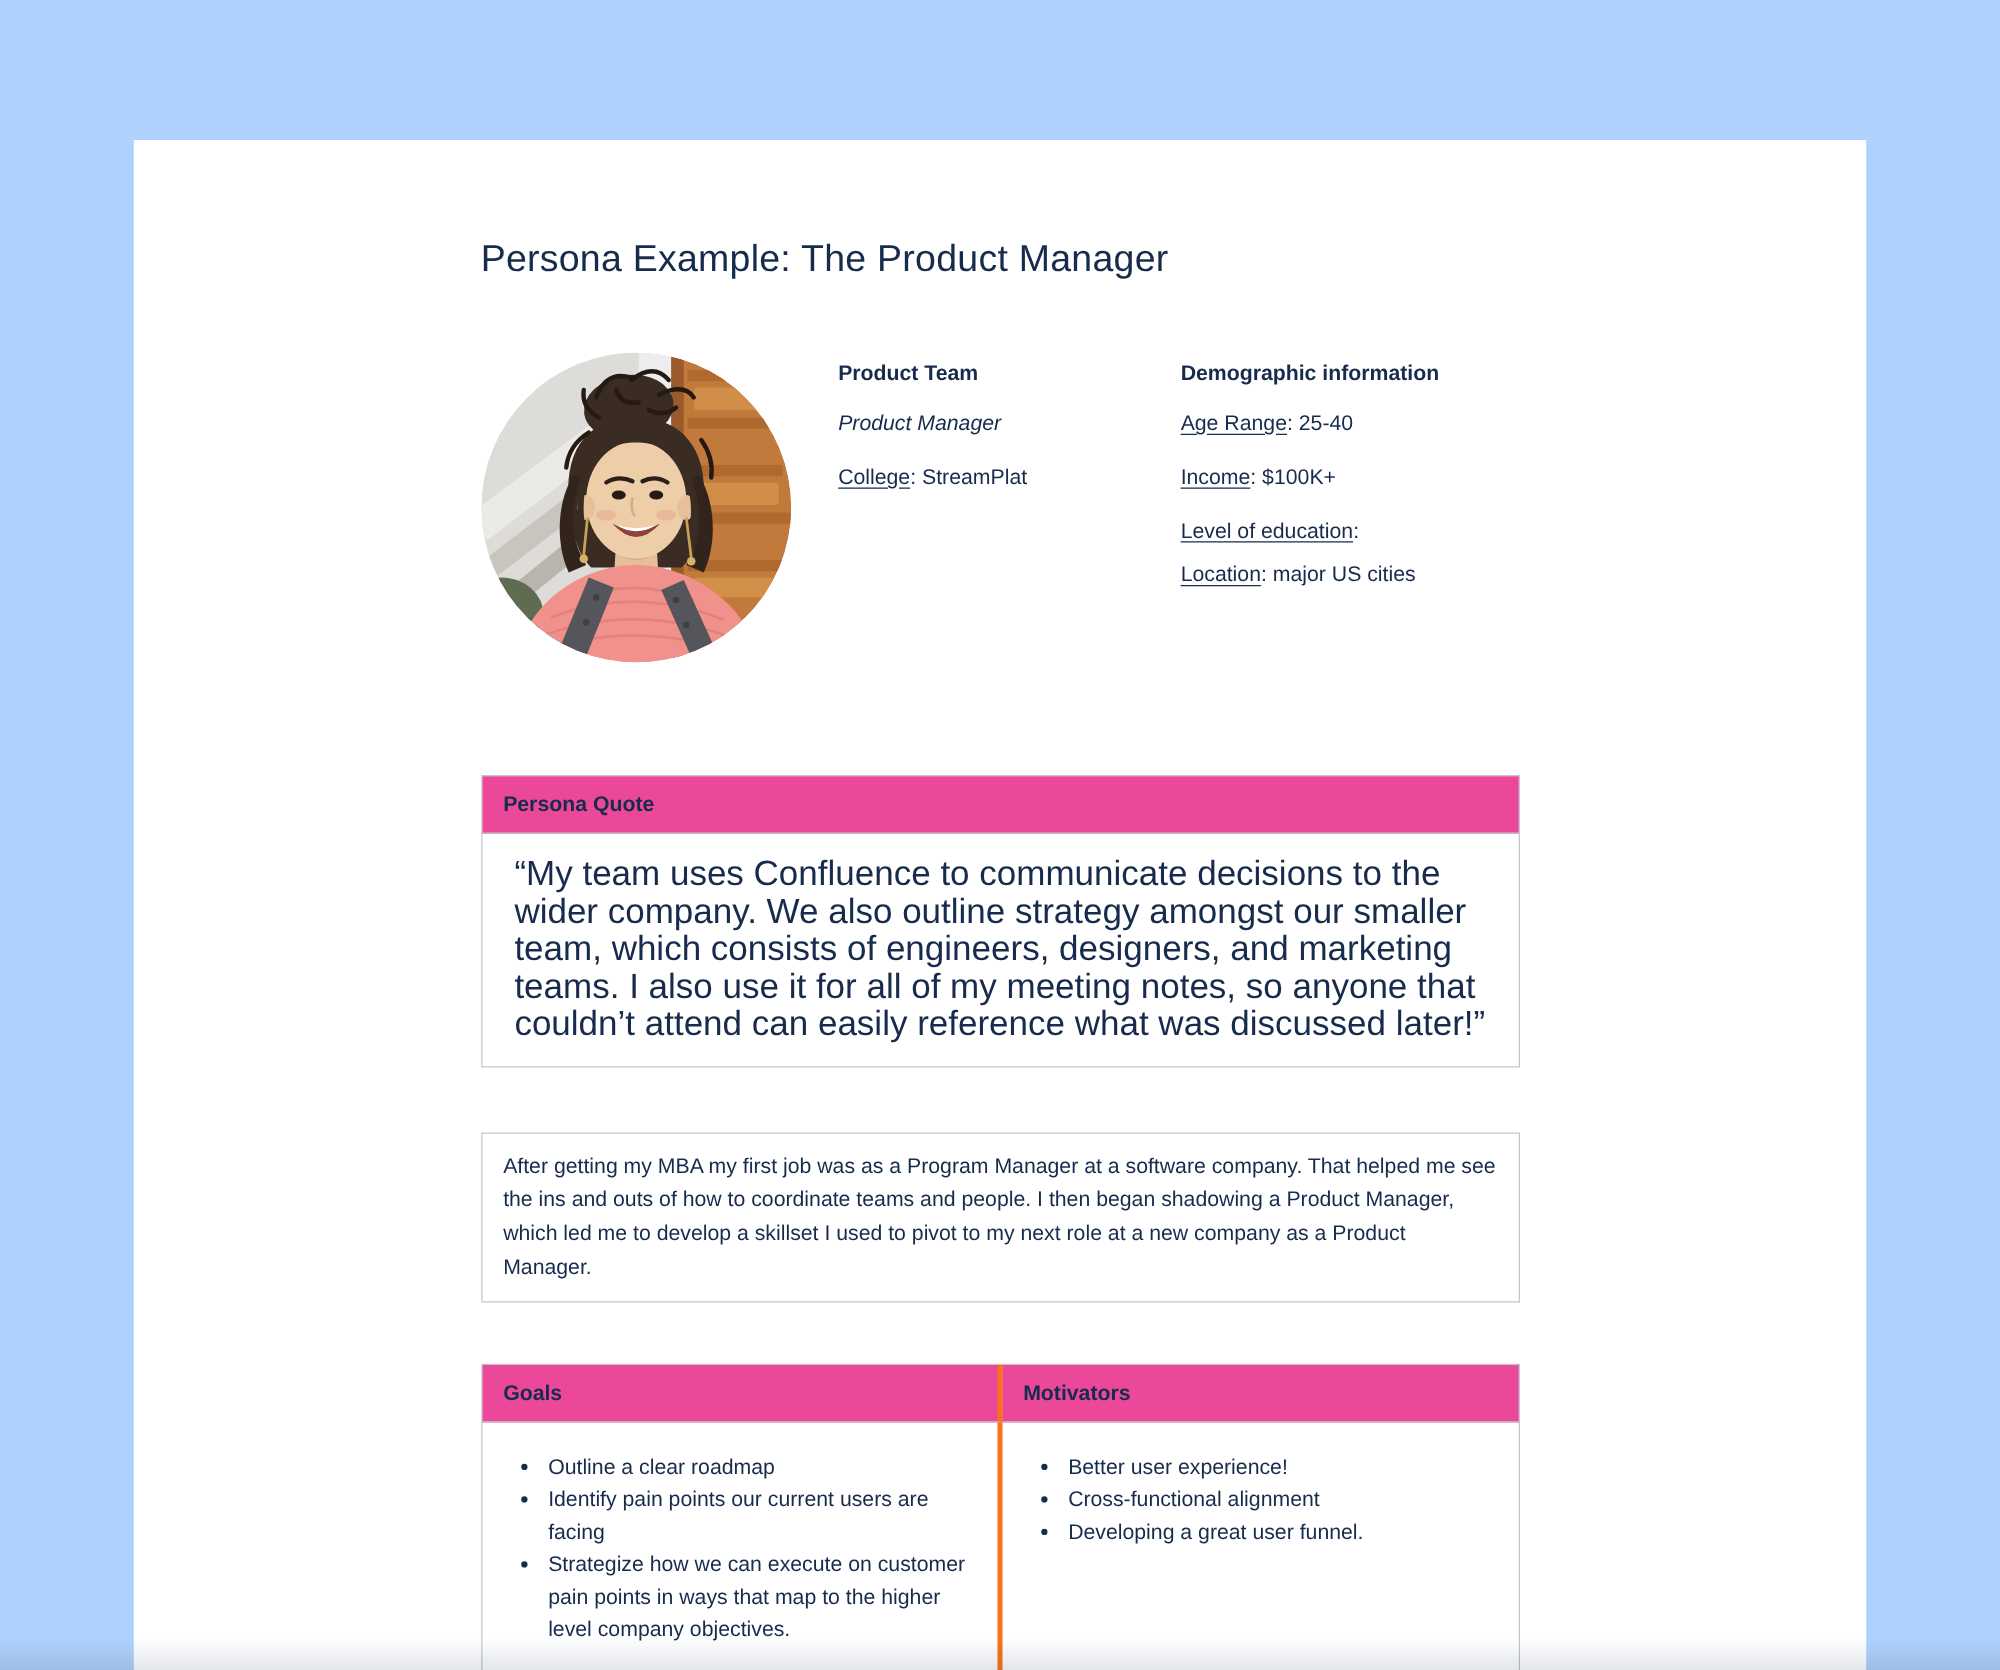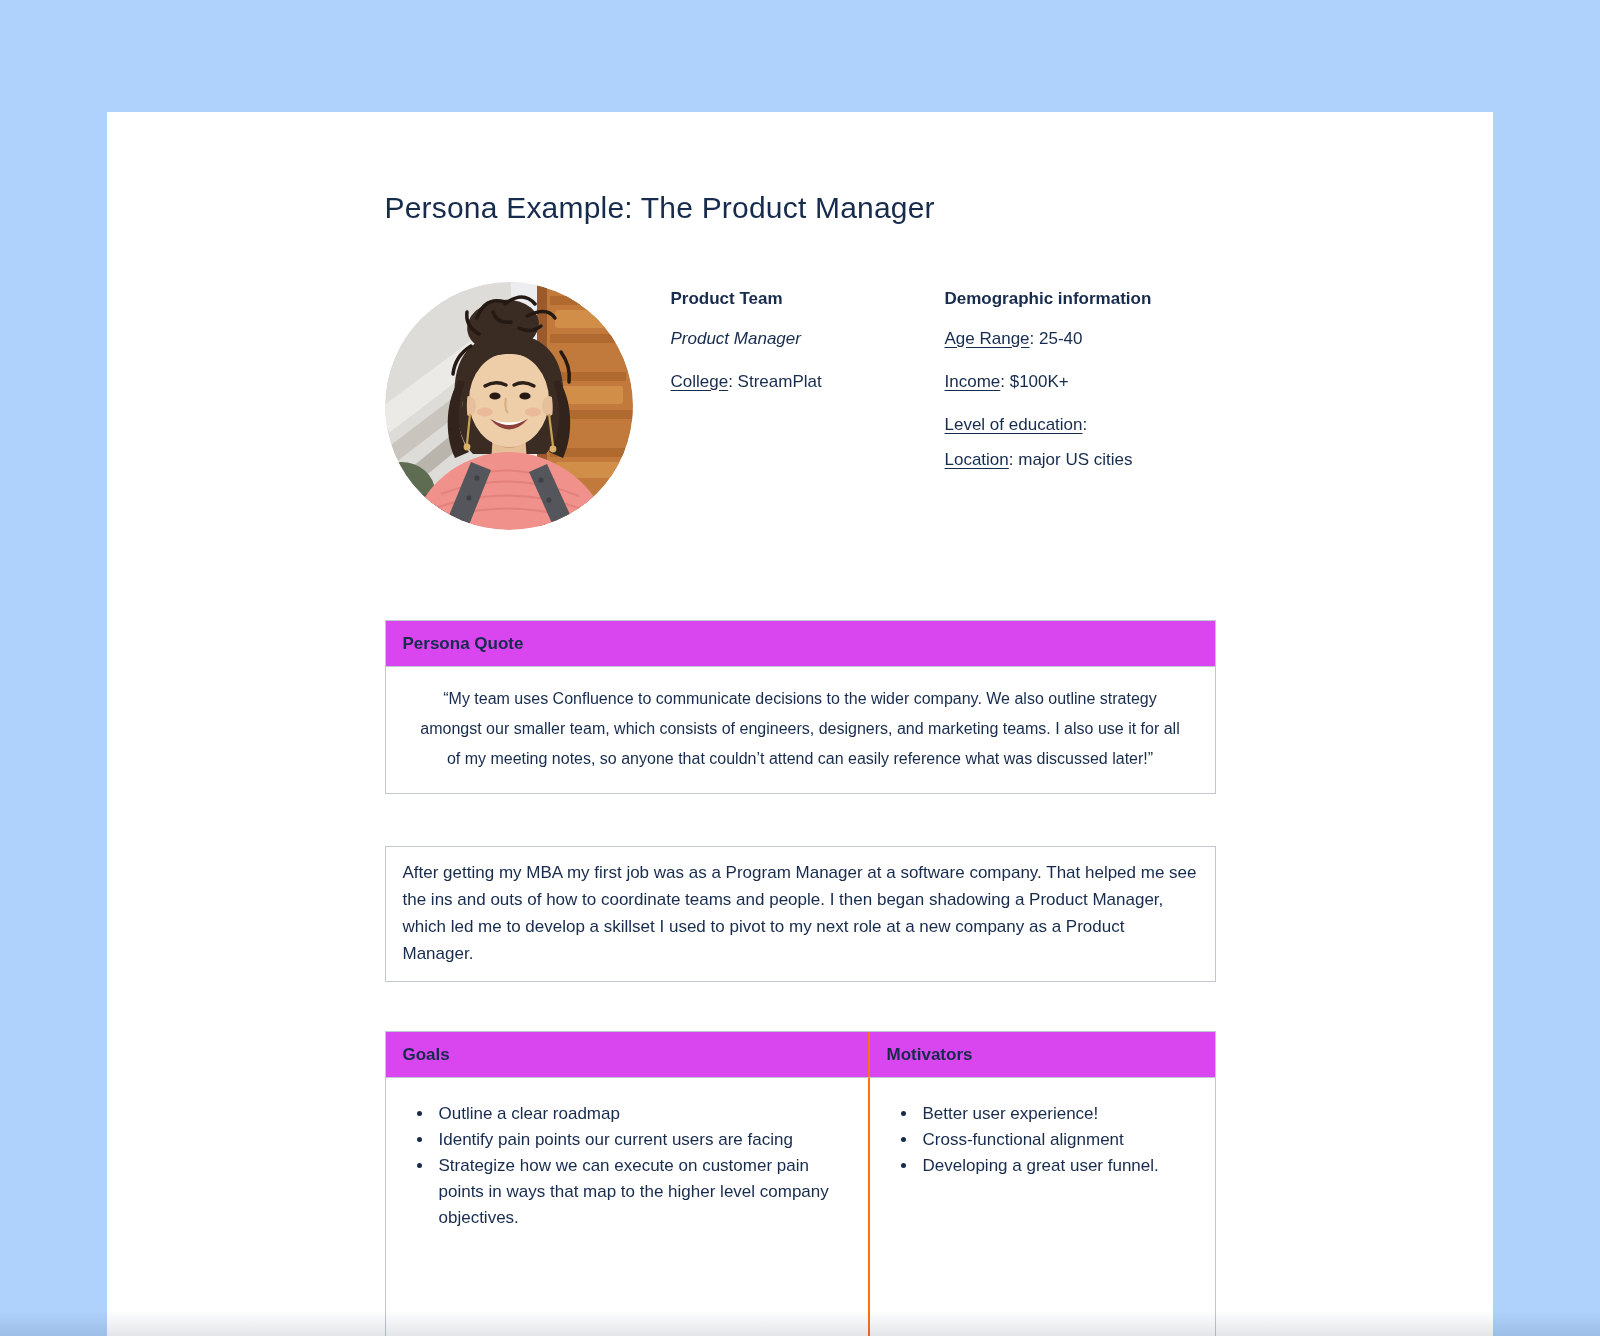--- a/index.html
+++ b/index.html
@@ -28,28 +28,28 @@
   .col-demo p.tight { margin-top:9px; }
   .u { text-decoration:underline; text-underline-offset:3px; }
   ul.demo-list { margin:9px 0 0 0; padding-left:30px; }
   ul.demo-list li { font-size:17px; line-height:26px; padding-left:5px; }
 
   .tbl { border:1px solid #C1C7D0; }
   .tbl-quote { margin-top:90px; }
   .tbl-summary { margin-top:52px; }
   .tbl-goals { margin-top:49px; }
   .tbl-header {
-    background:#d946ef; border-bottom:1px solid #C1C7D0;
+    background:#ec4899; border-bottom:1px solid #C1C7D0;
     padding:12px 17px; font-size:17px; font-weight:700; line-height:21px;
   }
-  .quote-body { padding:17px 26px 19px 26px; font-size:16px; line-height:30px; text-align:center; }
+  .quote-body { padding:17px 26px 19px 26px; font-size:28px; line-height:30px; }
   .summary-body { padding:12px 17px 14px 17px; font-size:17px; line-height:27px; }
 
   .split { display:flex; align-items:stretch; }
-  .split .cell-l { width:484px; border-right:2px solid #f97316; box-sizing:border-box; flex-shrink:0; }
+  .split .cell-l { width:416px; border-right:4px solid #f97316; box-sizing:border-box; flex-shrink:0; }
   .split .cell-r { flex:1; }
   .goals-body { min-height:262px; }
   .goals-body ul { margin:15px 0 0 0; padding-left:31px; }
   .goals-body li { font-size:17px; line-height:26px; padding-left:5px; }
   .cell-pad { padding:8px 17px; }
 
   .bottom-fade {
     position:absolute; left:0; right:0; bottom:0; height:26px;
     background:linear-gradient(rgba(23,43,77,0), rgba(23,43,77,0.12));
   }

